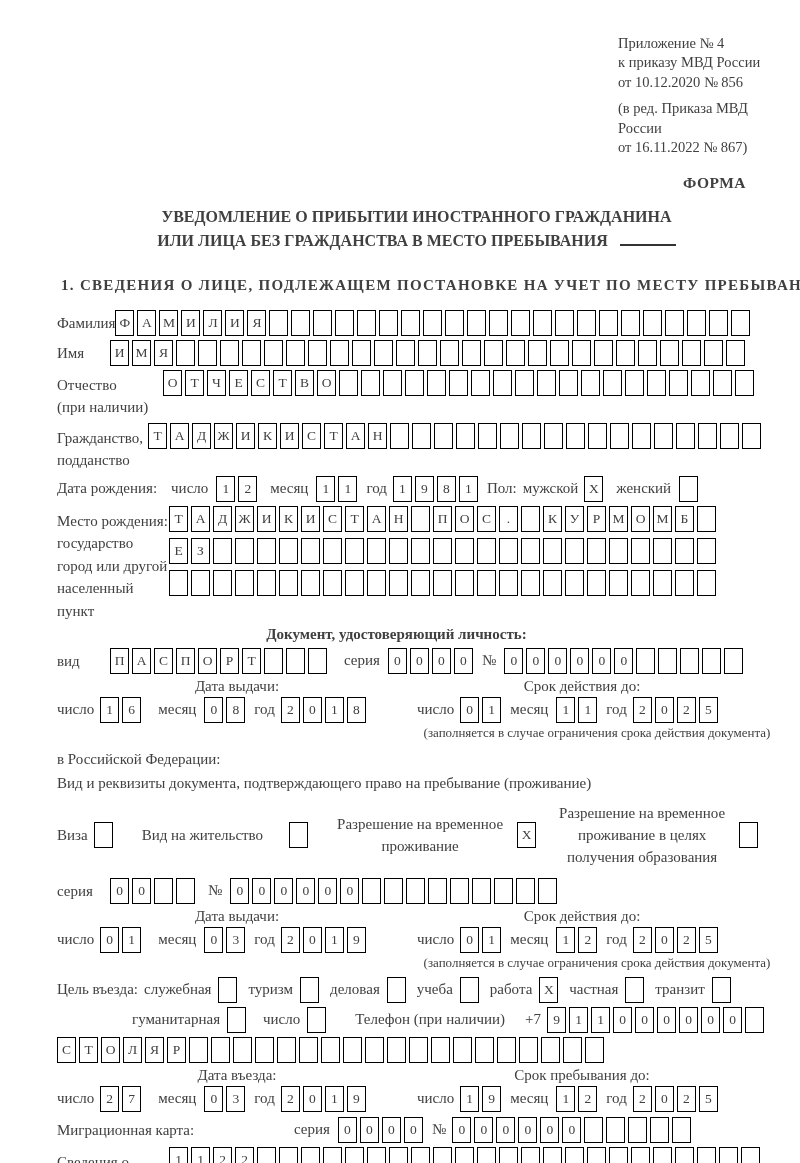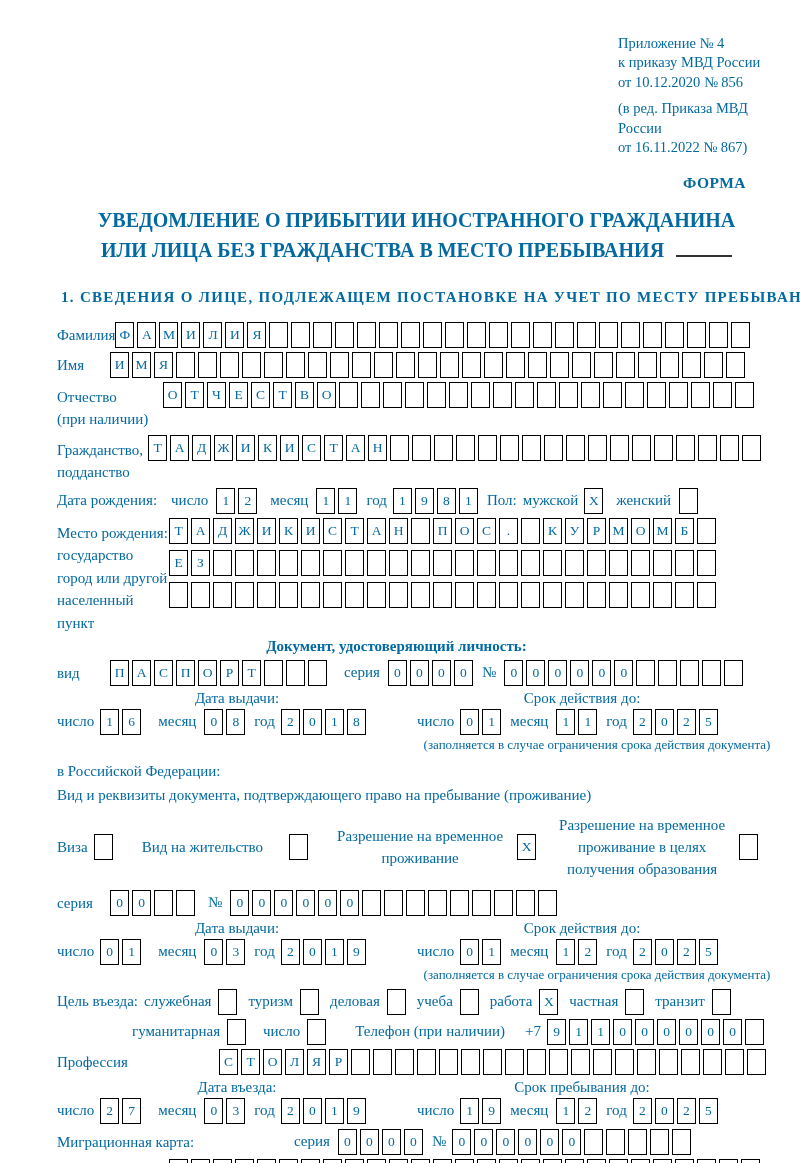--- a/index.html
+++ b/index.html
@@ -1,28 +1,28 @@
 <!DOCTYPE html>
 <html lang="ru"><head>
 <meta charset="utf-8">
 <style>
   *{box-sizing:border-box;}
   html,body{margin:0;padding:0;background:#fff;}
   .page{
     width:800px;height:1163px;overflow:hidden;position:relative;
-    background:#fff;color:#0369a1;
+    background:#fff;color:#404040;
     font-family:"Liberation Serif","DejaVu Serif",serif;
     padding:34px 24px 0 57px;font-size:15px;
   }
   
   .hdr{margin-left:561px;font-size:14.5px;line-height:1.34;}
   .hdr .gap{margin-top:7px;}
   .forma{font-weight:bold;font-size:15.5px;text-align:right;padding-right:30px;margin-top:16px;letter-spacing:.5px;}
   
-  .title{text-align:center;font-weight:bold;font-size:20px;line-height:1.5;margin-top:13px;}
+  .title{text-align:center;font-weight:bold;font-size:16px;line-height:1.5;margin-top:13px;}
   .blank-line{display:inline-block;width:56px;border-bottom:2.5px solid #333;height:4px;margin-left:12px;}
   .sec{font-weight:bold;font-size:15px;letter-spacing:1.3px;margin:24px -20px 16px 4px;white-space:nowrap;}
   
   .row{display:flex;align-items:flex-start;margin-bottom:4px;}
   .lbl{flex:0 0 auto;line-height:1.3;padding-top:4px;}
   .lbl2{line-height:1.5;padding-top:4px;}
   .boxes{display:flex;flex-wrap:nowrap;}
   .cell{
     width:19px;height:26px;border:1.6px solid #000;margin-right:3px;
     display:inline-flex;align-items:center;justify-content:center;
@@ -588,21 +588,20 @@
         <span class="cell">0</span>
         <span class="cell">0</span>
         <span class="cell">0</span>
         <span class="cell">0</span>
         <span class="cell">0</span>
         <span class="cell"></span>
       </span>
   </div>
 
   <div class="row" style="margin-top:3px">
-    <span class="lbl" style="flex-basis:162px">Профессия</span>
     <span class="boxes">
         <span class="cell">С</span>
         <span class="cell">Т</span>
         <span class="cell">О</span>
         <span class="cell">Л</span>
         <span class="cell">Я</span>
         <span class="cell">Р</span>
         <span class="cell"></span>
         <span class="cell"></span>
         <span class="cell"></span>

